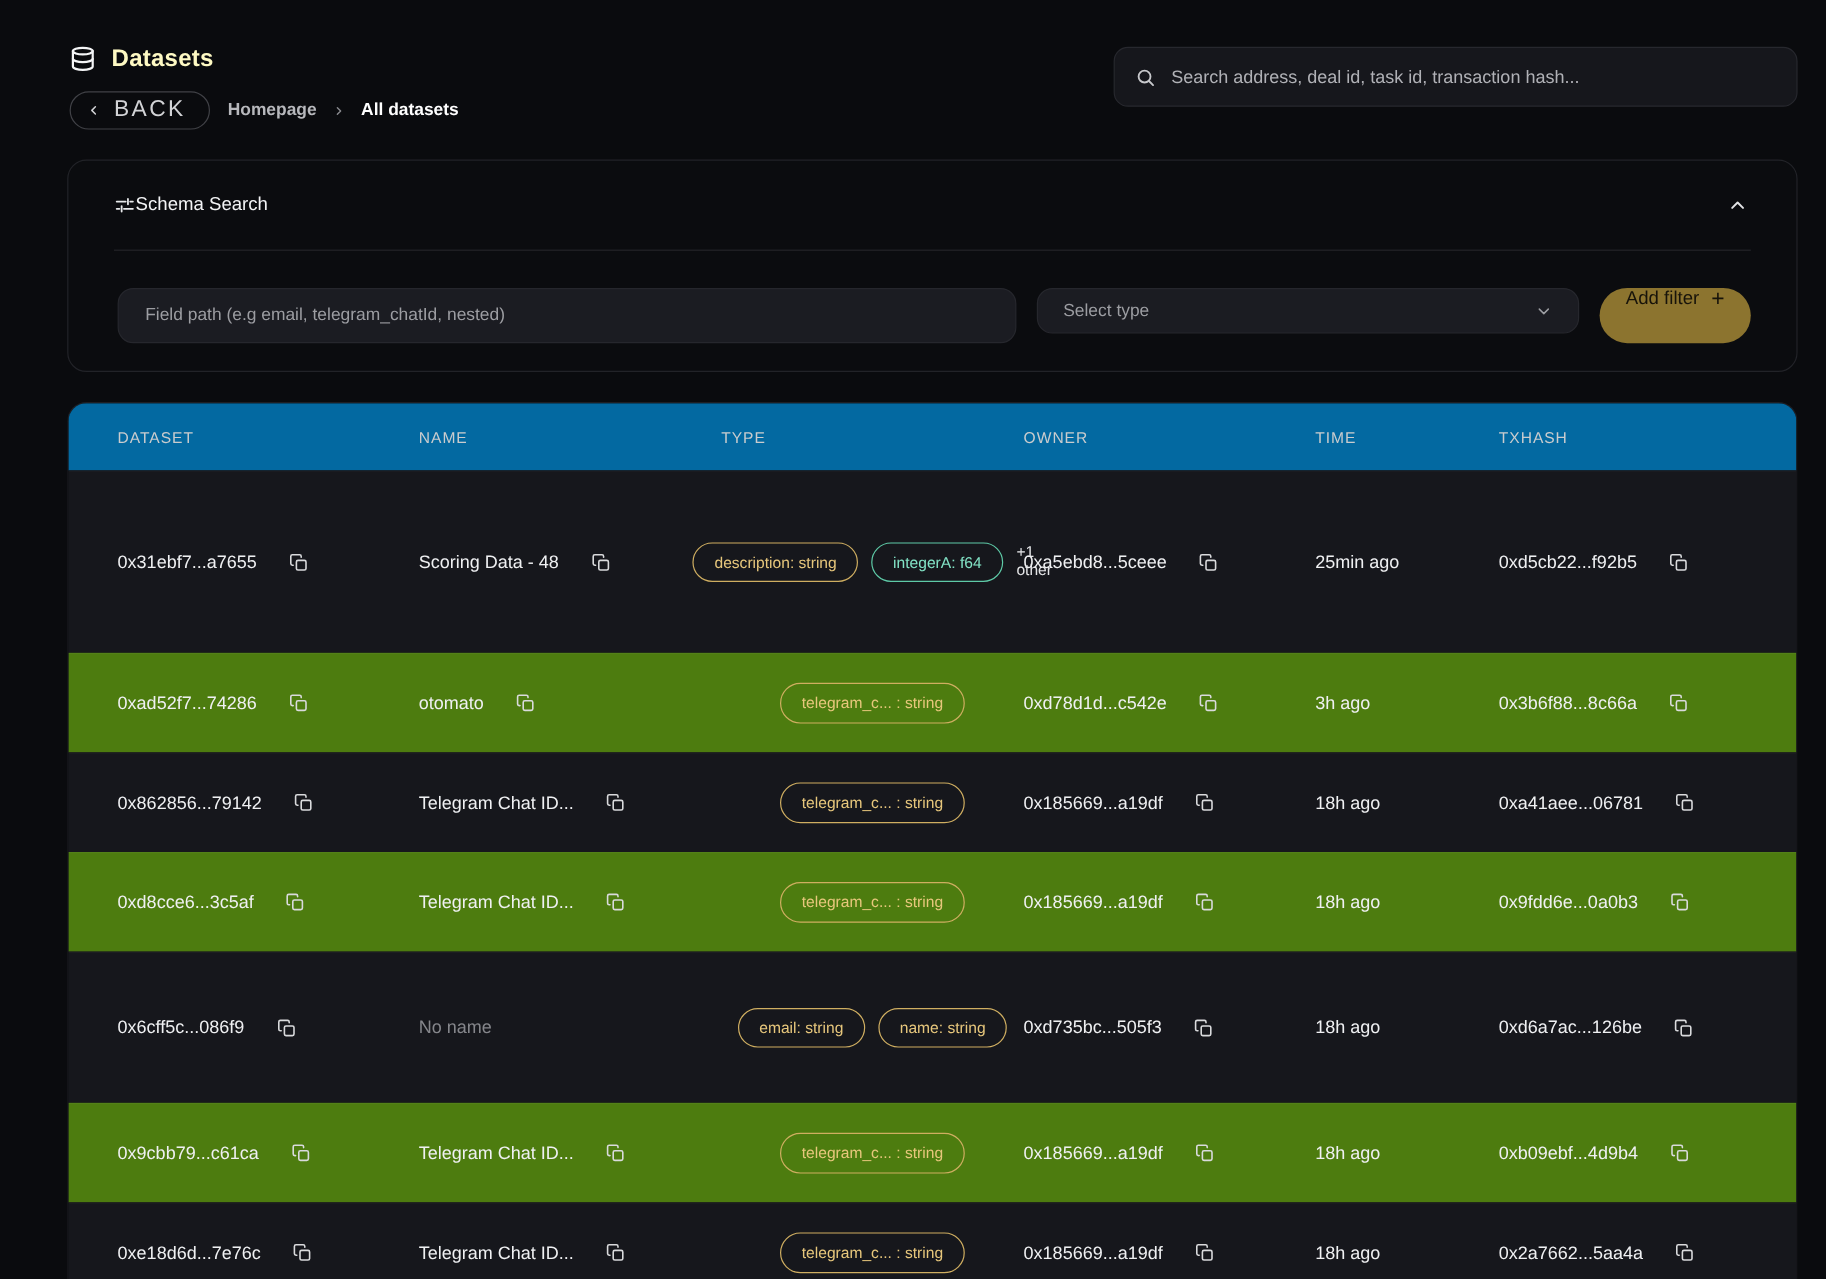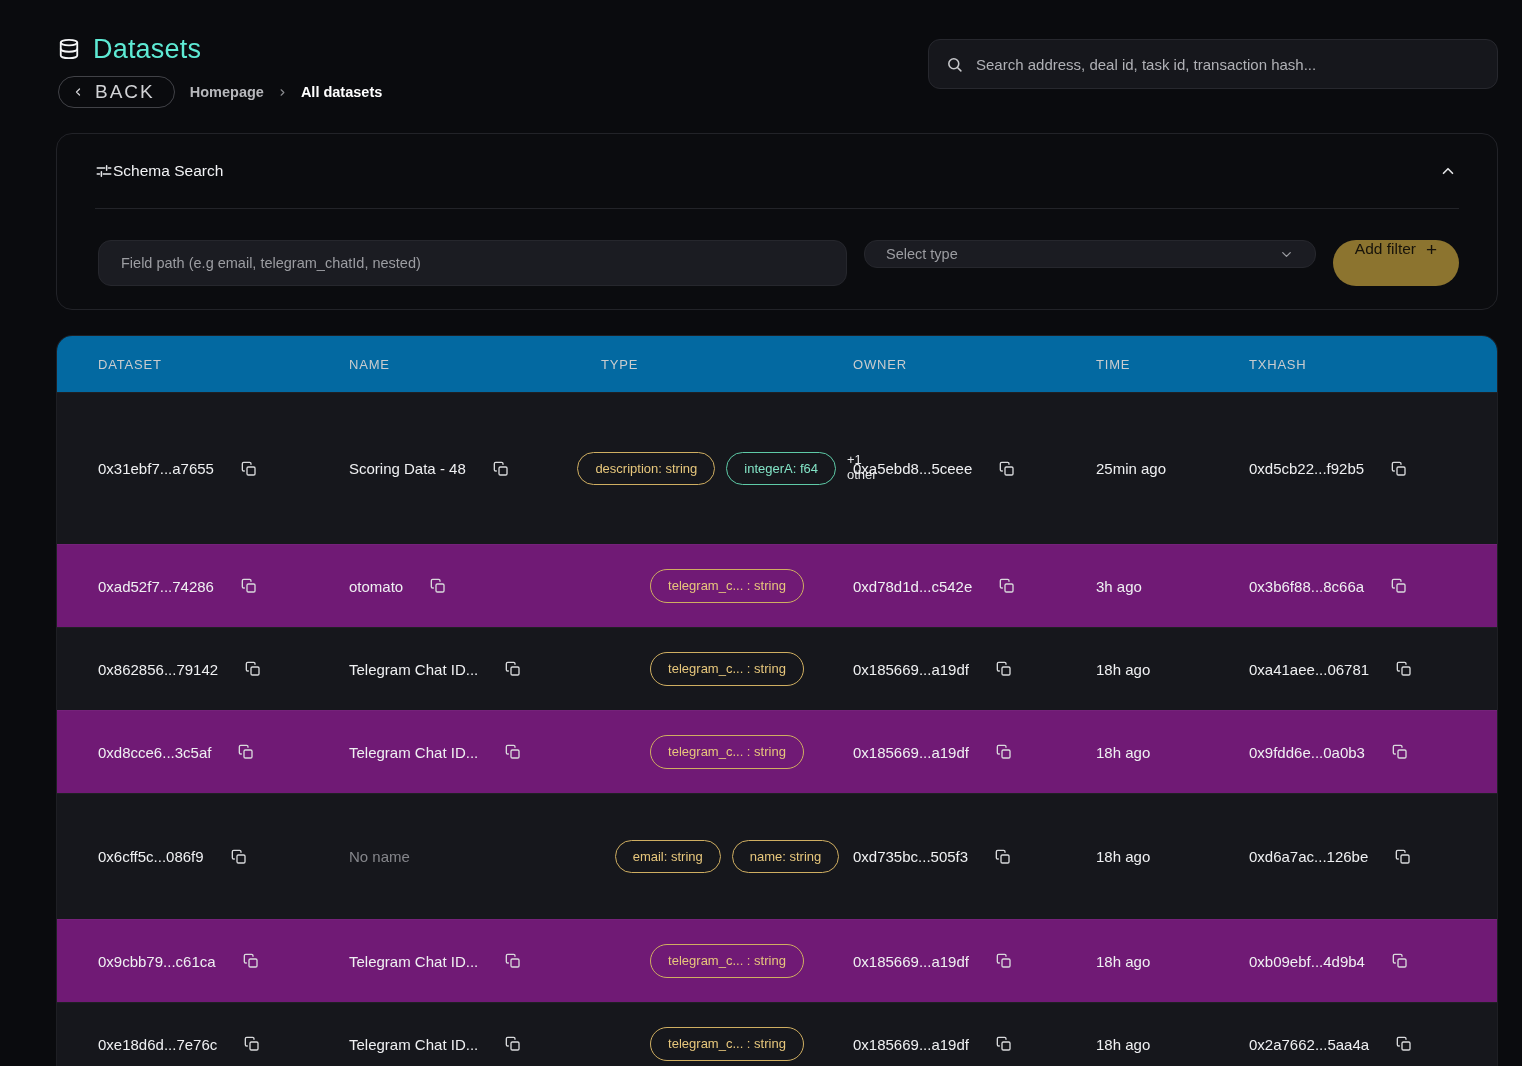--- a/index.html
+++ b/index.html
@@ -8,21 +8,21 @@
     background: #0a0b0e;
     color: #eef0f2;
     font-family: "Liberation Sans", sans-serif;
   }
   svg { display: block; }
 
   
   .topbar { display: flex; justify-content: space-between; padding: 34px 24px 0 58px; }
   .title-row { display: flex; align-items: center; gap: 13px; height: 30px; }
   .db-icon { color: #f4f5f6; }
-  .page-title { font-size: 27px; font-weight: normal; letter-spacing: .2px; color: #5eead4; }
+  .page-title { font-size: 20px; font-weight: bold; letter-spacing: .2px; color: #fef9c3; }
   .nav-row { display: flex; align-items: center; gap: 15px; margin-top: 12px; height: 32px; }
   .back-btn {
     display: inline-flex; align-items: center; gap: 11px;
     background: transparent; border: 1px solid #414247; border-radius: 999px;
     height: 32px; padding: 0 19px 0 13px; cursor: pointer;
     color: #d2d3d6; font-family: inherit; font-size: 19px; letter-spacing: 2px;
   }
   .crumb { display: flex; align-items: center; gap: 13px; font-size: 14.5px; font-weight: bold; }
   .crumb-home { color: #b7b8bc; cursor: pointer; }
   .crumb-sep { color: #8a8b8f; }
@@ -46,41 +46,41 @@
   .schema-title svg { color: #e8e9eb; }
   .collapse-btn { background: none; border: none; color: #e2e3e5; cursor: pointer; padding: 2px; }
   .schema-divider { height: 1px; background: #232429; margin: 0 38px; }
   .filter-row { display: flex; gap: 17px; padding: 31px 38px 23px 41px; }
   .field-input {
     flex: 1; height: 46px; background: #1b1c22; border: 1px solid #26272d; border-radius: 13px;
     padding: 0 22px; color: #eef0f2; font-family: inherit; font-size: 14.5px; outline: none;
   }
   .field-input::placeholder { color: #9c9da2; }
   .select-box {
-    width: 452px; height: 28px; background: #1b1c22; border: 1px solid #26272d; border-radius: 13px;
+    width: 452px; height: 38px; background: #1b1c22; border: 1px solid #26272d; border-radius: 13px;
     display: flex; align-items: center; justify-content: space-between; padding: 0 21px;
     color: #9c9da2; font-size: 14.5px; cursor: pointer;
   }
   .select-box svg { color: #9c9da2; }
   .add-filter-btn {
     width: 126px; height: 46px; border: none; border-radius: 999px; cursor: pointer;
     background: #8c742f; color: #17130a;
     display: flex; align-items: flex-start; justify-content: center; gap: 10px;
     font-family: inherit; font-size: 15.5px;
   }
   .add-filter-btn .plus { font-size: 19px; line-height: 1; }
 
   
   .table-card { margin: 25px 24px 0 56px; border: 1px solid #1e1f24; border-bottom: none; border-radius: 16px 16px 0 0; overflow: hidden; background: #0b0c0f; }
   .tgrid { display: grid; grid-template-columns: 251px 252px 252px 243px 153px 1fr; padding-left: 41px; align-items: center; }
   .thead { height: 56px; background: #0369a1; }
   .th { font-size: 13px; font-weight: normal; letter-spacing: .8px; color: #caccce; }
   .trow { border-top: 1px solid rgba(255,255,255,0.04); }
   .trow.light { background: #16171c; }
-  .trow.dark  { background: #701a75; }
+  .trow.dark  { background: #4d7c0f; }
   .row-tall { height: 152px; }
   .row-std  { height: 83px; }
   .row-mid  { height: 126px; }
   .cell { display: flex; align-items: center; gap: 27px; font-size: 15px; color: #eff0f2; }
   .cell.types { flex-direction: row; align-items: flex-start; justify-content: center; gap: 11px; }
   .muted { color: #85868b; }
   .copy-btn { background: none; border: none; padding: 0; color: #d9dadc; cursor: pointer; display: flex; }
   .pill {
     display: inline-block; border: 1px solid; border-radius: 999px;
     padding: 8px 17px; font-size: 13px; line-height: 1.2; white-space: nowrap;

